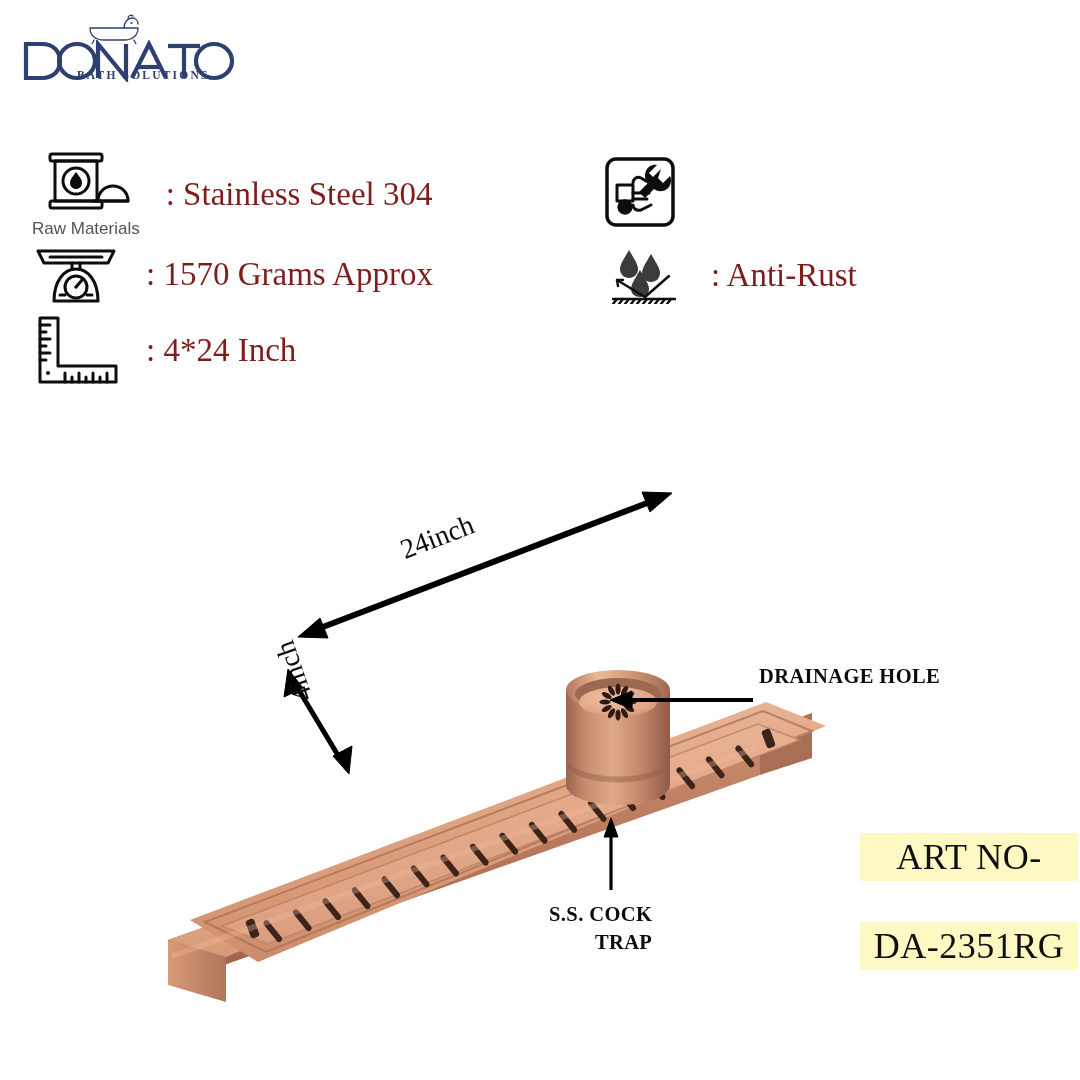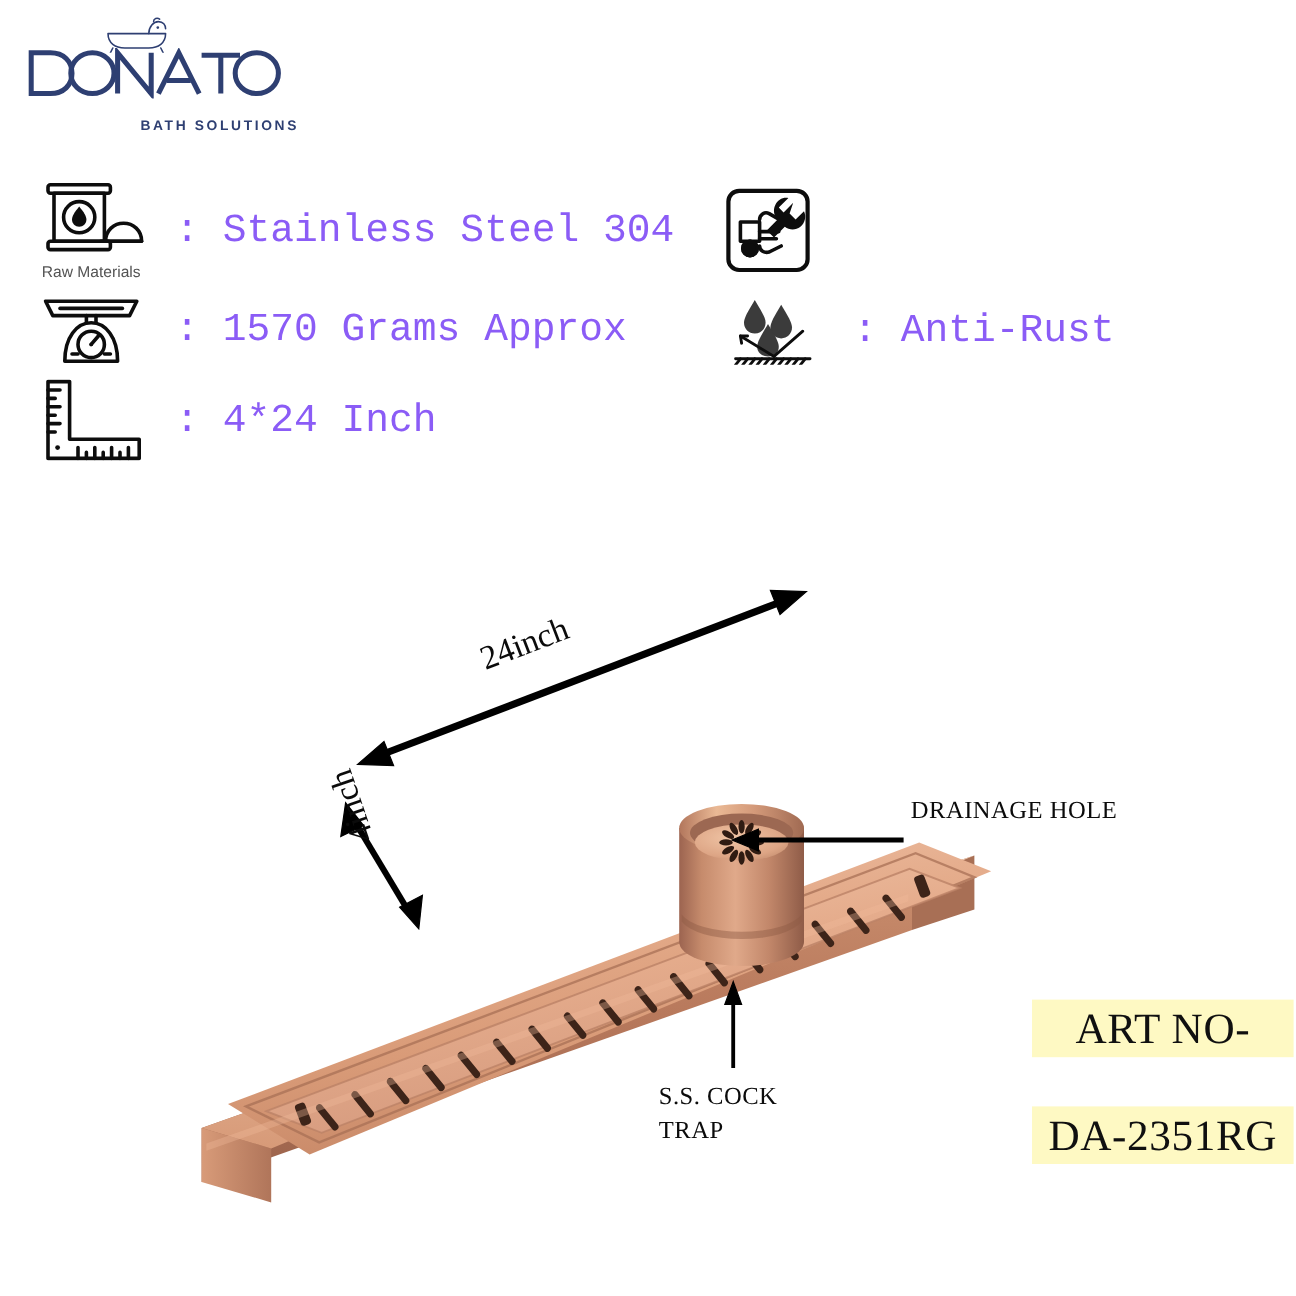--- a/index.html
+++ b/index.html
@@ -34,55 +34,54 @@
   #logo-wordmark {
     position: absolute;
     left: 0px;
     top: 26px;
     width: 215px;
     height: 42px;
   }
   #logo-tagline {
     position: absolute;
     left: 55px;
-    top: 85px;
-    font-family: Liberation Sans, sans-serif;
+    top: 55px;
+    font-family: Liberation Serif, serif;
     font-size: 11.5px;
     font-weight: 700;
     letter-spacing: 2.2px;
     color: #2e3f72;
     white-space: nowrap;
-    margin-left: 40px;
   }
 
   
   .spec-row {
     position: absolute;
     display: flex;
     align-items: center;
   }
   .spec-icon {
     position: relative;
     flex: 0 0 auto;
     display: flex;
     flex-direction: column;
     align-items: center;
     justify-content: center;
   }
   .spec-caption {
     font-family: "Liberation Sans", sans-serif;
-    font-size: 13px;
+    font-size: 17px;
     color: #545454;
     margin-top: 1px;
     white-space: nowrap;
   }
   .spec-text {
-    font-family: Liberation Mono, monospace;
+    font-family: Liberation Serif, serif;
     font-size: 33px;
-    color: #8b5cf6;
+    color: #7f1d1d;
     white-space: nowrap;
     line-height: 1;
   }
 
   #spec-mat   { left: 32px;  top: 150px; }
   #spec-wt    { left: 32px;  top: 243px; }
   #spec-dim   { left: 32px;  top: 316px; }
   #spec-inst  { left: 603px; top: 155px; }
   #spec-rust  { left: 603px; top: 246px; }
 
@@ -99,25 +98,25 @@
     top: 440px;
     width: 1080px;
     height: 640px;
   }
   #product-svg { display: block; }
 
   
   .callout {
     position: absolute;
     font-family: "Liberation Serif", serif;
-    font-weight: 400;
+    font-weight: 700;
     font-size: 20.5px;
     letter-spacing: 0.4px;
     color: #0b0b0b;
-    text-align: left;
+    text-align: right;
     line-height: 1.35;
     white-space: nowrap;
   }
   #callout-drainage { left: 759px; top: 663px; }
   #callout-trap     { left: 549px; top: 901px; }
 
   .dim-label {
     position: absolute;
     font-family: "Liberation Serif", serif;
     font-size: 28px;

